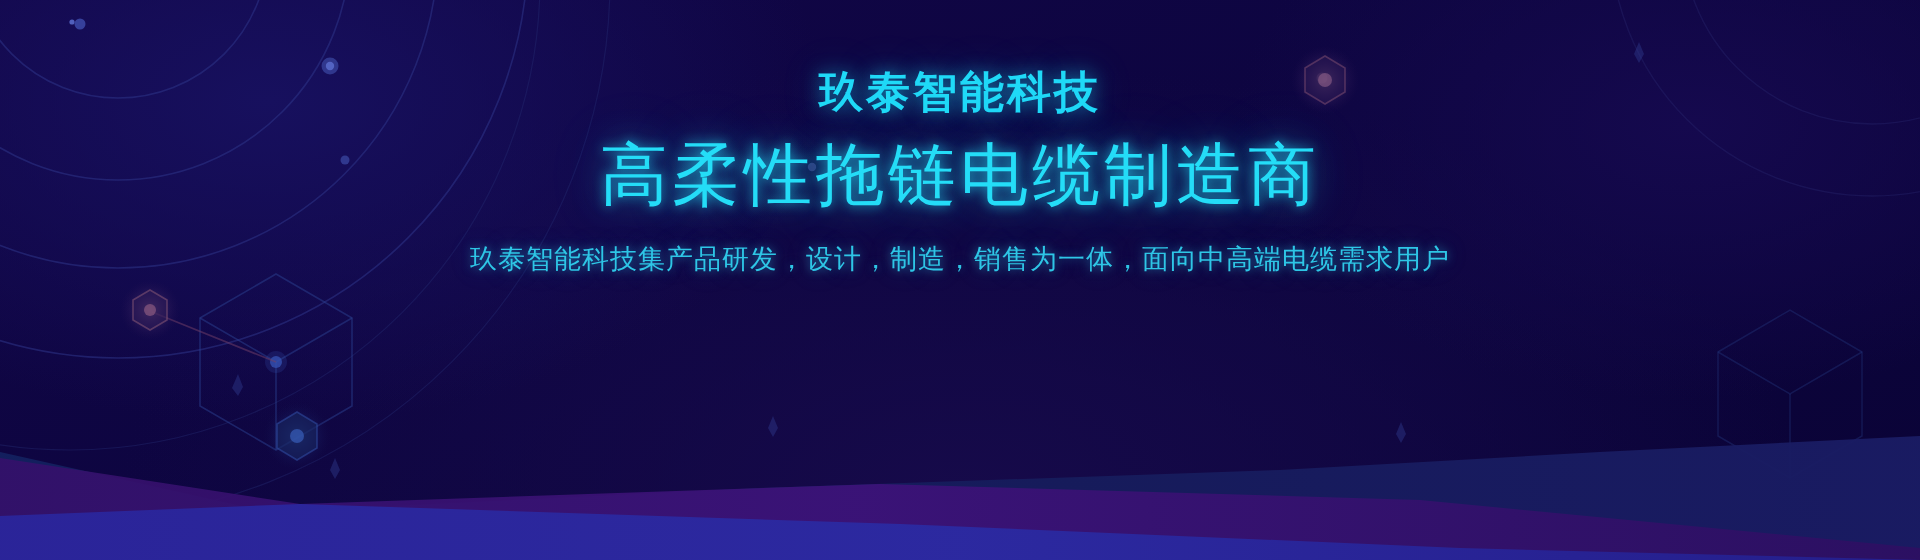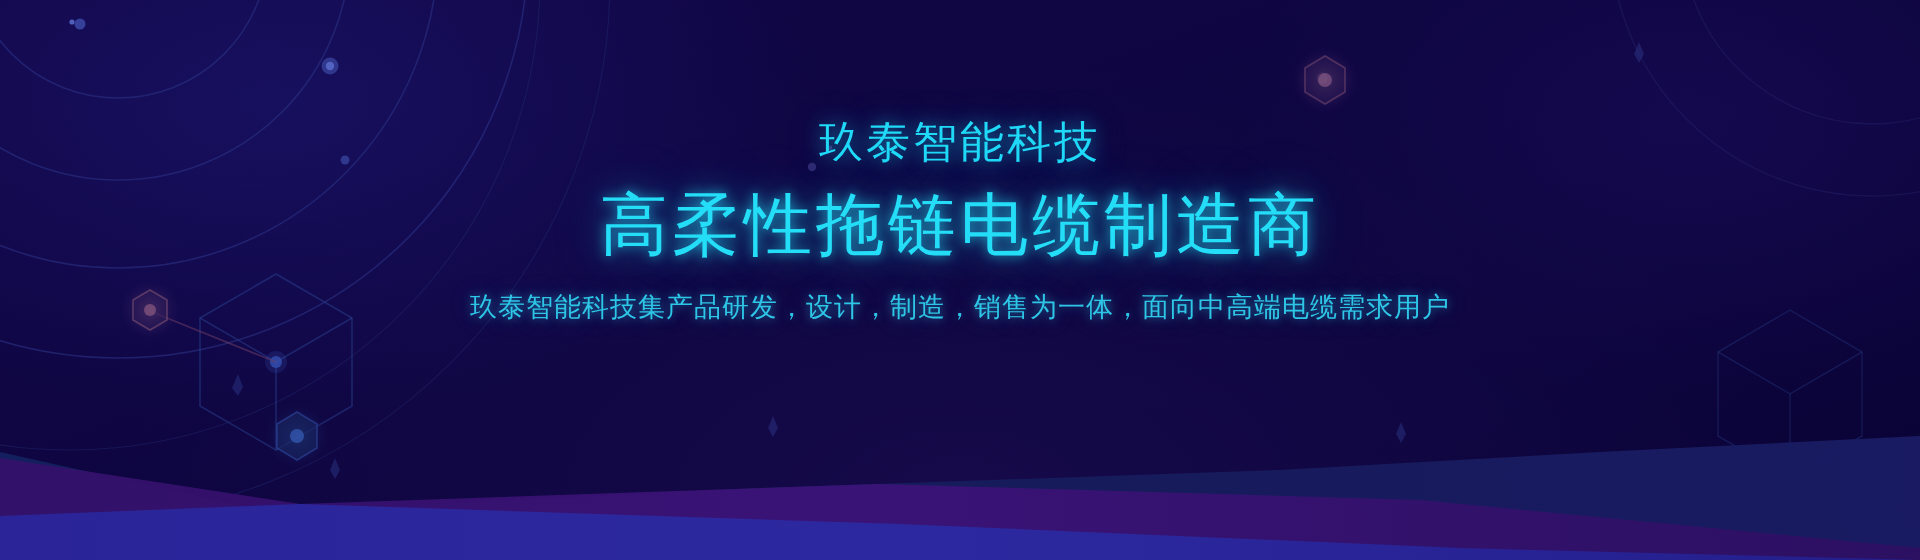--- a/index.html
+++ b/index.html
@@ -29,24 +29,24 @@
   .content {
     position:absolute;
     left:0; right:0;
     top:0;
     width:1920px;
     text-align:center;
     z-index:30;
   }
 
   .eyebrow {
-    margin-top:118px;
+    margin-top:68px;
     font-size:44px;
     line-height:1.1;
-    font-weight:400;
+    font-weight:700;
     letter-spacing:3px;
     color:#1fd9f7;
     text-shadow:
       0 0 18px rgba(25,215,246,.55),
       0 0 42px rgba(25,215,246,.28);
   }
 
   .headline {
     margin-top:22px;
     font-size:68px;
@@ -63,21 +63,20 @@
   .subline {
     margin-top:30px;
     font-size:27px;
     line-height:1.3;
     font-weight:400;
     letter-spacing:1px;
     color:#2ec6e6;
     text-shadow:
       0 0 10px rgba(46,198,230,.55),
       0 0 26px rgba(46,198,230,.25);
-    font-family: Liberation Mono, monospace;
   }
 </style>
 </head>
 <body>
 
 <div class="banner">
 
   <div class="layer">
     <svg viewBox="0 0 1920 560" xmlns="http://www.w3.org/2000/svg" aria-hidden="true">
       <defs>

